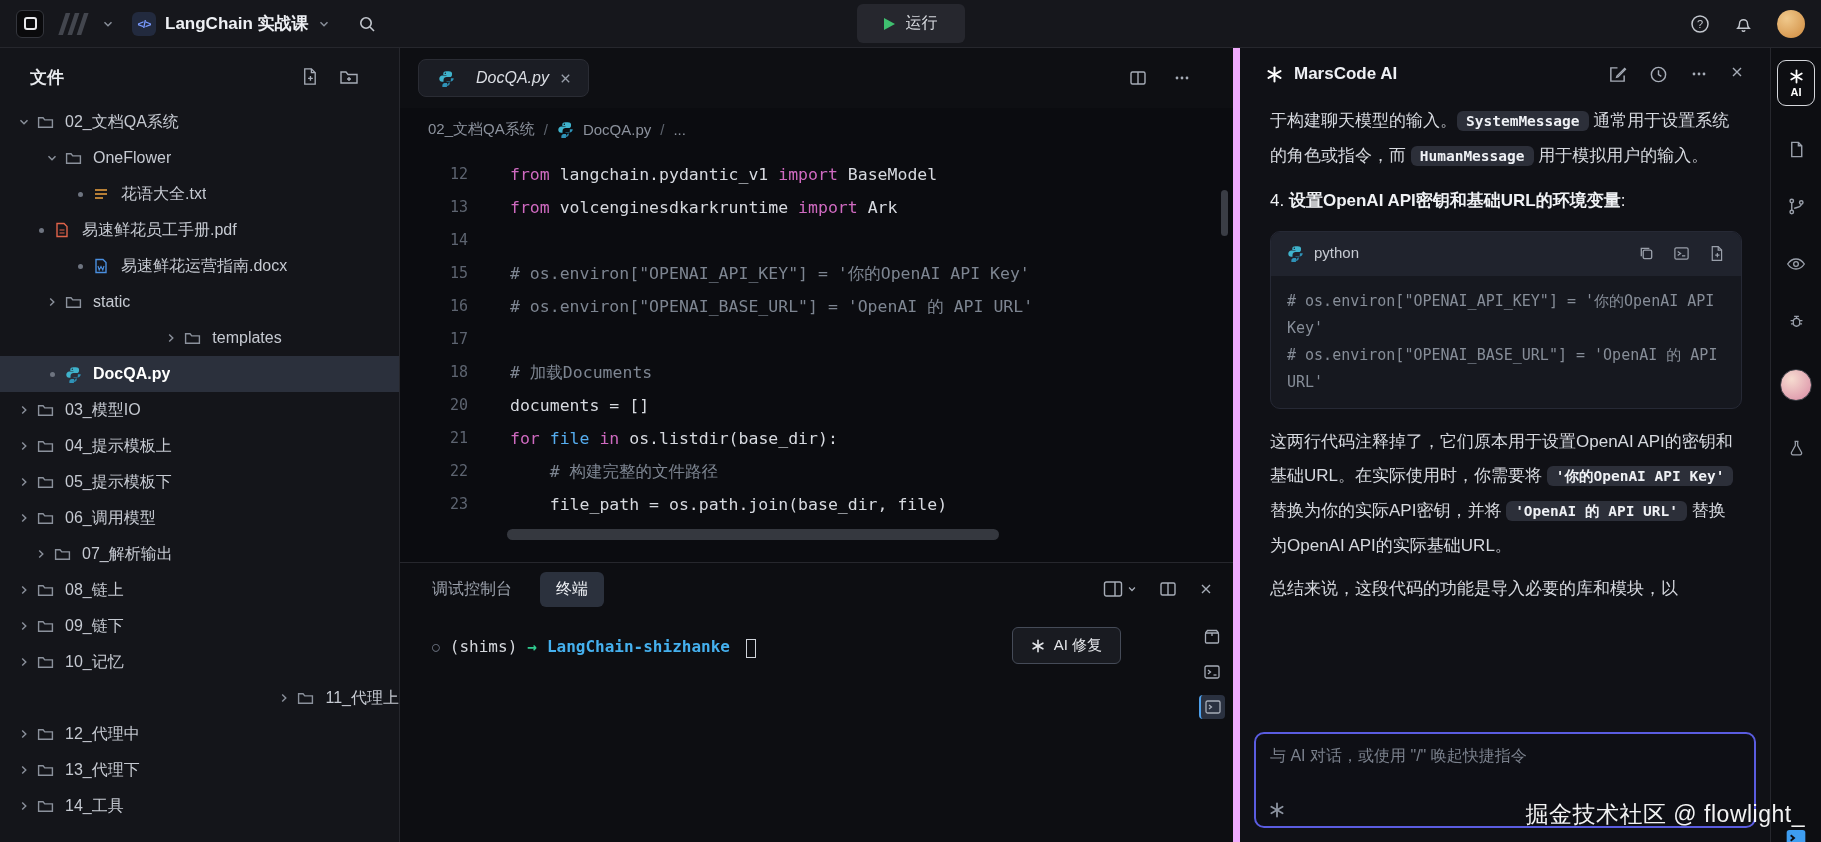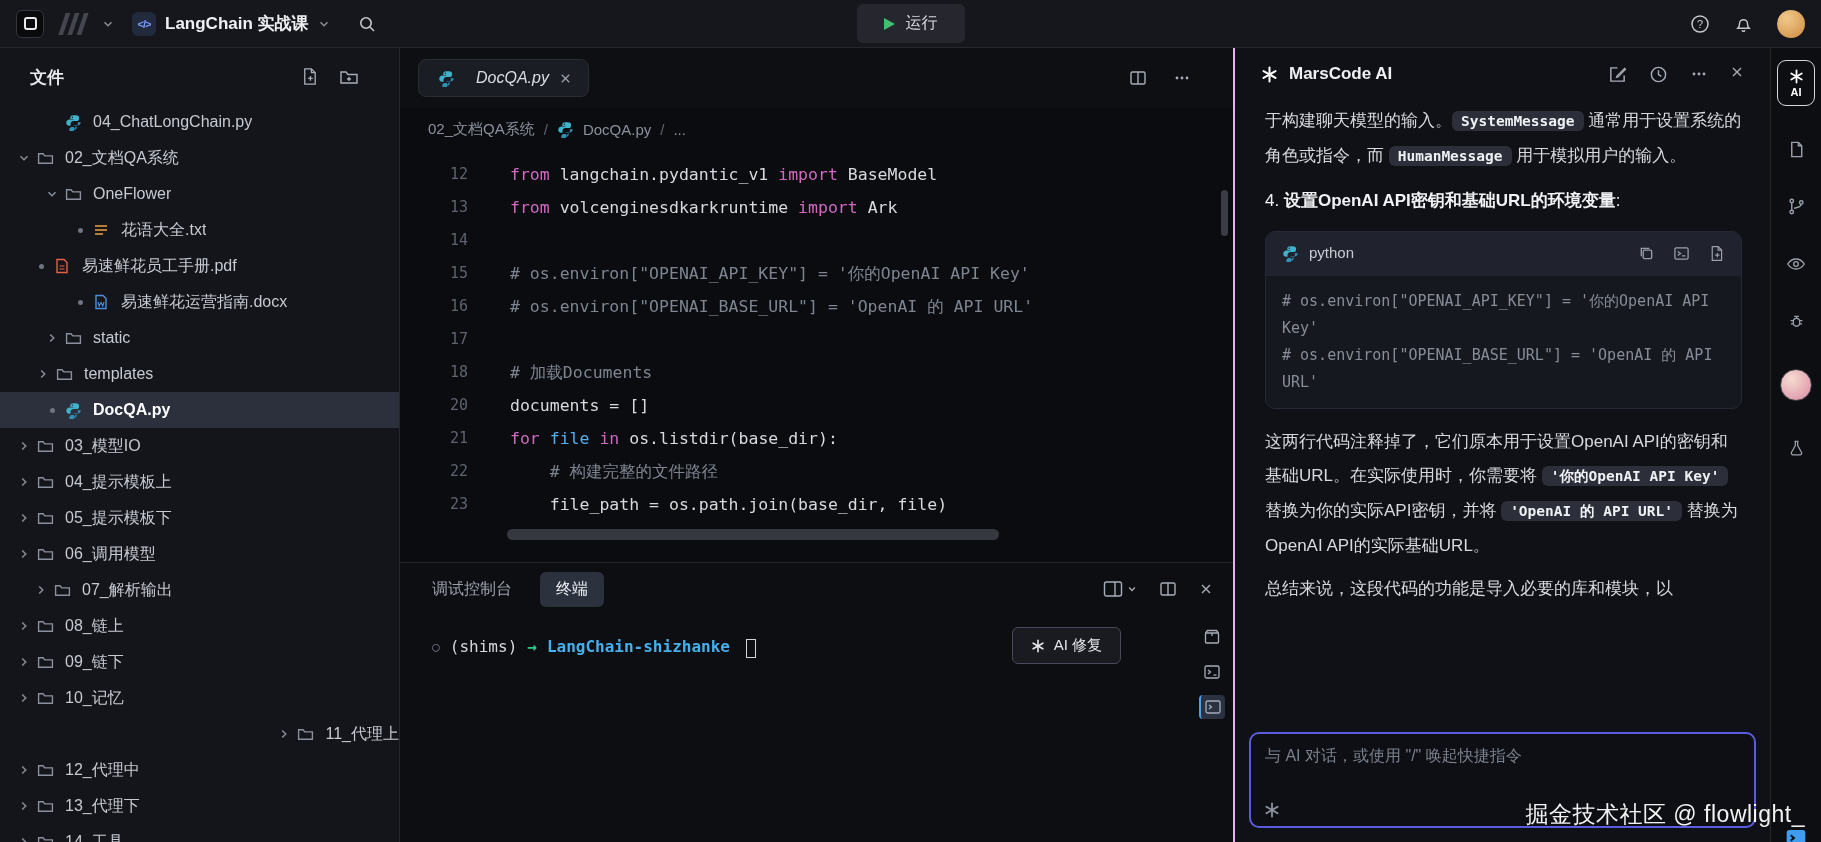--- a/index.html
+++ b/index.html
@@ -85,21 +85,21 @@
   .pr-dir{color:#45b0ee;font-weight:bold}
   .cursor{display:inline-block;width:10px;height:19px;border:1px solid #cfd3da;margin-left:6px;transform:translateY(2px)}
   .ai-fix{position:absolute;right:112px;top:12px;display:flex;align-items:center;gap:9px;
     background:#191b21;border:1px solid #454b58;border-radius:6px;padding:8px 18px;color:#e4e6ea;font-size:15px;
     font-family:"Liberation Sans",sans-serif;cursor:pointer}
   .term-side{position:absolute;right:8px;top:10px;display:flex;flex-direction:column;gap:11px;align-items:center;color:#a7adb8}
   .term-side .icn{cursor:pointer;display:flex;padding:3px}
   .term-side .icn.active{background:#2a3140;border-left:2px solid #4d9fea;border-radius:4px}
 
   
-  .ai-panel{flex:0 0 537px;background:#101116;border-left:2px solid #f0abfc;display:flex;flex-direction:column;min-height:0}
+  .ai-panel{flex:0 0 537px;background:#101116;border-left:7px solid #f0abfc;display:flex;flex-direction:column;min-height:0}
   .ai-header{flex:0 0 52px;display:flex;align-items:center;gap:11px;padding:0 26px}
   .ai-title{font-size:17px;font-weight:bold;color:#eef0f4}
   .ai-actions{margin-left:auto;display:flex;gap:22px;color:#a7adb8}
   .ai-actions .icn{cursor:pointer;display:flex}
   .ai-content{flex:1;overflow:hidden;padding:4px 28px 0 30px;font-size:17px;line-height:2.05;color:#d6d9df}
   .ai-p{margin-bottom:8px}
   .chip{background:#2c2f39;border-radius:6px;padding:2px 9px;font-family:"DejaVu Sans Mono",monospace;
     font-size:14.5px;font-weight:bold;color:#eef0f4;white-space:nowrap}
   .ai-h{margin:10px 0 12px;color:#f0f2f5}
   .ai-h .num{font-weight:normal}
@@ -208,30 +208,20 @@
           </span>
           <span class="icn">
             <svg width="20" height="20" viewBox="0 0 20 20">
                 <path d="M2 5h5l2 2.5h9V16H2z" fill="none" stroke="currentColor" stroke-width="1.4"></path>
                 <path d="M10 10v4M8 12h4" stroke="currentColor" stroke-width="1.4"></path>
               </svg>
           </span>
         </span>
       </div>
       <div id="file-tree" class="tree">
-          <div class="tree-row" style="padding-left: 42px;">
-            <span class="slot"></span>
-            <span class="ficon">
-              <svg width="17" height="17" viewBox="0 0 16 16">
-                <path fill="#3fb3cc" d="M7.9 1.2c-1.7 0-2.9.7-2.9 1.9v1.6h3v.5H4.1c-1.6 0-2.9 1.2-2.9 3 0 1.7 1.1 2.9 2.7 2.9h1.3V9.4c0-1.5 1.3-2.7 2.8-2.7h3c1.2 0 2.2-1 2.2-2.2V3.1c0-1.2-1.4-1.9-3-1.9h-2.3zm-1 1.1a.7.7 0 1 1 0 1.4.7.7 0 0 1 0-1.4z"></path>
-                <path fill="#2f93b8" d="M8.1 14.8c1.7 0 2.9-.7 2.9-1.9v-1.6H8v-.5h3.9c1.6 0 2.9-1.2 2.9-3h-1.4 0c0 0 0 0 0 0h-1.3v1.7c0 1.5-1.3 2.7-2.8 2.7h-3c-1.2 0-2.2 1-2.2 2.2v1.4c0 1.2 1.4 1.9 3 1.9h2.3zm1-1.1a.7.7 0 1 1 0-1.4.7.7 0 0 1 0 1.4z"></path>
-              </svg>
-            </span>
-            <span class="flabel">04_ChatLongChain.py</span>
-          </div>
           <div class="tree-row" style="padding-left: 14px;">
             <span class="slot">
               <svg width="12" height="12" viewBox="0 0 12 12">
                 <path d="M2.5 4.2 6 7.8l3.5-3.6" fill="none" stroke="currentColor" stroke-width="1.4"></path>
               </svg>
             </span>
             <span class="ficon">
               <svg width="17" height="17" viewBox="0 0 16 16">
                 <path d="M1.5 3.5h4.2l1.6 2h7.2v7H1.5z" fill="none" stroke="#8b919c" stroke-width="1.3"></path>
               </svg>
@@ -296,21 +286,21 @@
                 <path d="M4.2 2.5 7.8 6l-3.6 3.5" fill="none" stroke="currentColor" stroke-width="1.4"></path>
               </svg>
             </span>
             <span class="ficon">
               <svg width="17" height="17" viewBox="0 0 16 16">
                 <path d="M1.5 3.5h4.2l1.6 2h7.2v7H1.5z" fill="none" stroke="#8b919c" stroke-width="1.3"></path>
               </svg>
             </span>
             <span class="flabel">static</span>
           </div>
-          <div class="tree-row" style="padding-left: 33px;">
+          <div class="tree-row" style="padding-left: 44px; justify-content: center;">
             <span class="slot">
               <svg width="12" height="12" viewBox="0 0 12 12">
                 <path d="M4.2 2.5 7.8 6l-3.6 3.5" fill="none" stroke="currentColor" stroke-width="1.4"></path>
               </svg>
             </span>
             <span class="ficon">
               <svg width="17" height="17" viewBox="0 0 16 16">
                 <path d="M1.5 3.5h4.2l1.6 2h7.2v7H1.5z" fill="none" stroke="#8b919c" stroke-width="1.3"></path>
               </svg>
             </span>

